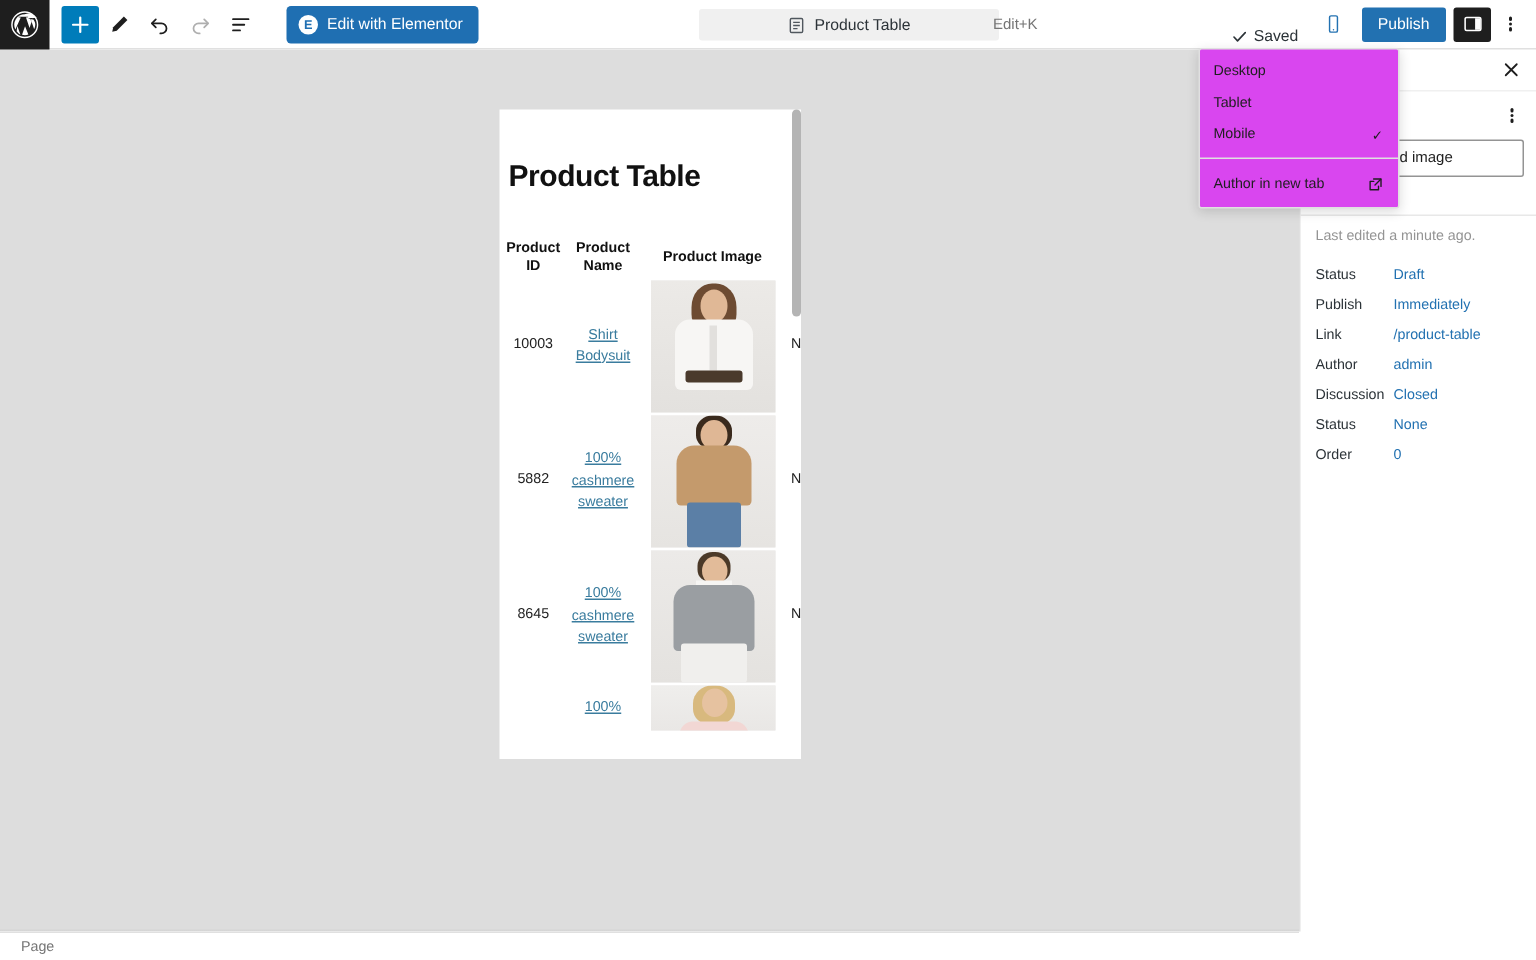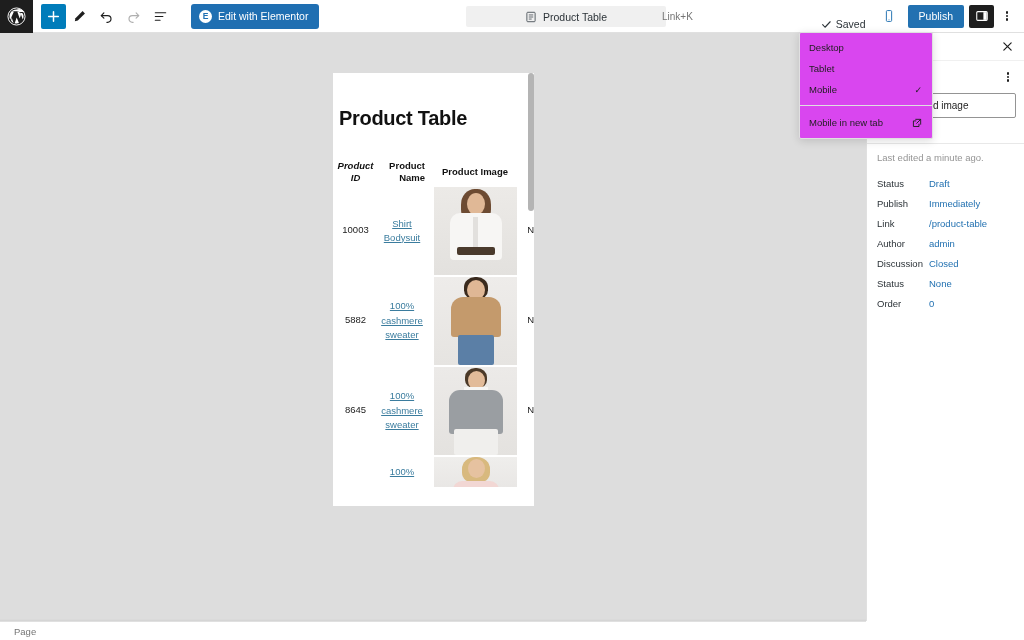--- a/index.html
+++ b/index.html
@@ -137,22 +137,22 @@
     border-collapse: collapse;
     table-layout: fixed;
   }
   table.ptable th {
     font-size: 9.5px; font-weight: bold; color: #111;
     text-align: center;
     vertical-align: middle;
     padding: 2px 1px;
     line-height: 1.25;
   }
-  table.ptable th.c1 { width: 45px; font-style: italic; }
-  table.ptable th.c2 { width: 48px; text-align: right; }
+  table.ptable th.c1 { width: 45px; }
+  table.ptable th.c2 { width: 48px; }
   table.ptable th.c3 { width: 98px; }
   table.ptable th.c4 { width: 41px; }
   table.ptable td {
     font-size: 9.5px; color: #222;
     text-align: center; vertical-align: middle;
     padding: 0 1px;
     line-height: 1.35;
   }
   td.pname a {
     color: #3a7c9e; text-decoration: underline;
@@ -330,21 +330,21 @@
     </button>
   </div>
 
   <div class="cmdbar">
     <svg width="12" height="12" viewBox="0 0 14 14">
       <rect x="2.2" y="1.5" width="9.6" height="11" rx="1" fill="none" stroke="#50575e" stroke-width="1.1"></rect>
       <path d="M4.4 4.6h5.2M4.4 7h5.2M4.4 9.4h3.4" stroke="#50575e" stroke-width="1"></path>
     </svg>
     <span class="cmd-title">Product Table</span>
   </div>
-  <div class="cmd-shortcut">Link+K</div>
+  <div class="cmd-shortcut">Edit+K</div>
 
   <div class="tb-right">
     <div class="saved-label">
       <svg width="11" height="11" viewBox="0 0 12 12">
         <path d="M1.8 6.2l2.6 2.8 5.6-6" fill="none" stroke="#2c3338" stroke-width="1.2" stroke-linecap="round" stroke-linejoin="round"></path>
       </svg>
       <span>Saved</span>
     </div>
     <button class="tb-btn">
       <svg width="14" height="14" viewBox="0 0 16 16">
@@ -530,21 +530,21 @@
   </div>
   <div class="dd-item">
     <span>Tablet</span>
   </div>
   <div class="dd-item">
     <span>Mobile</span>
     <span class="dd-check">✓</span>
   </div>
   <div class="dd-sep"></div>
   <div class="dd-item" style="height:23px;">
-    <span>Mobile in new tab</span>
+    <span>Author in new tab</span>
     <span>
       <svg width="10" height="10" viewBox="0 0 12 12">
         <path d="M4.5 1.6h5.9v5.9" fill="none" stroke="#1e1e1e" stroke-width="1.1" stroke-linecap="round" stroke-linejoin="round"></path>
         <path d="M10.2 1.8L5.6 6.4" stroke="#1e1e1e" stroke-width="1.1" stroke-linecap="round"></path>
         <path d="M8.4 7.4v2.8H1.7V3.5h2.9" fill="none" stroke="#1e1e1e" stroke-width="1.1" stroke-linecap="round" stroke-linejoin="round"></path>
       </svg>
     </span>
   </div>
 </div>
 

